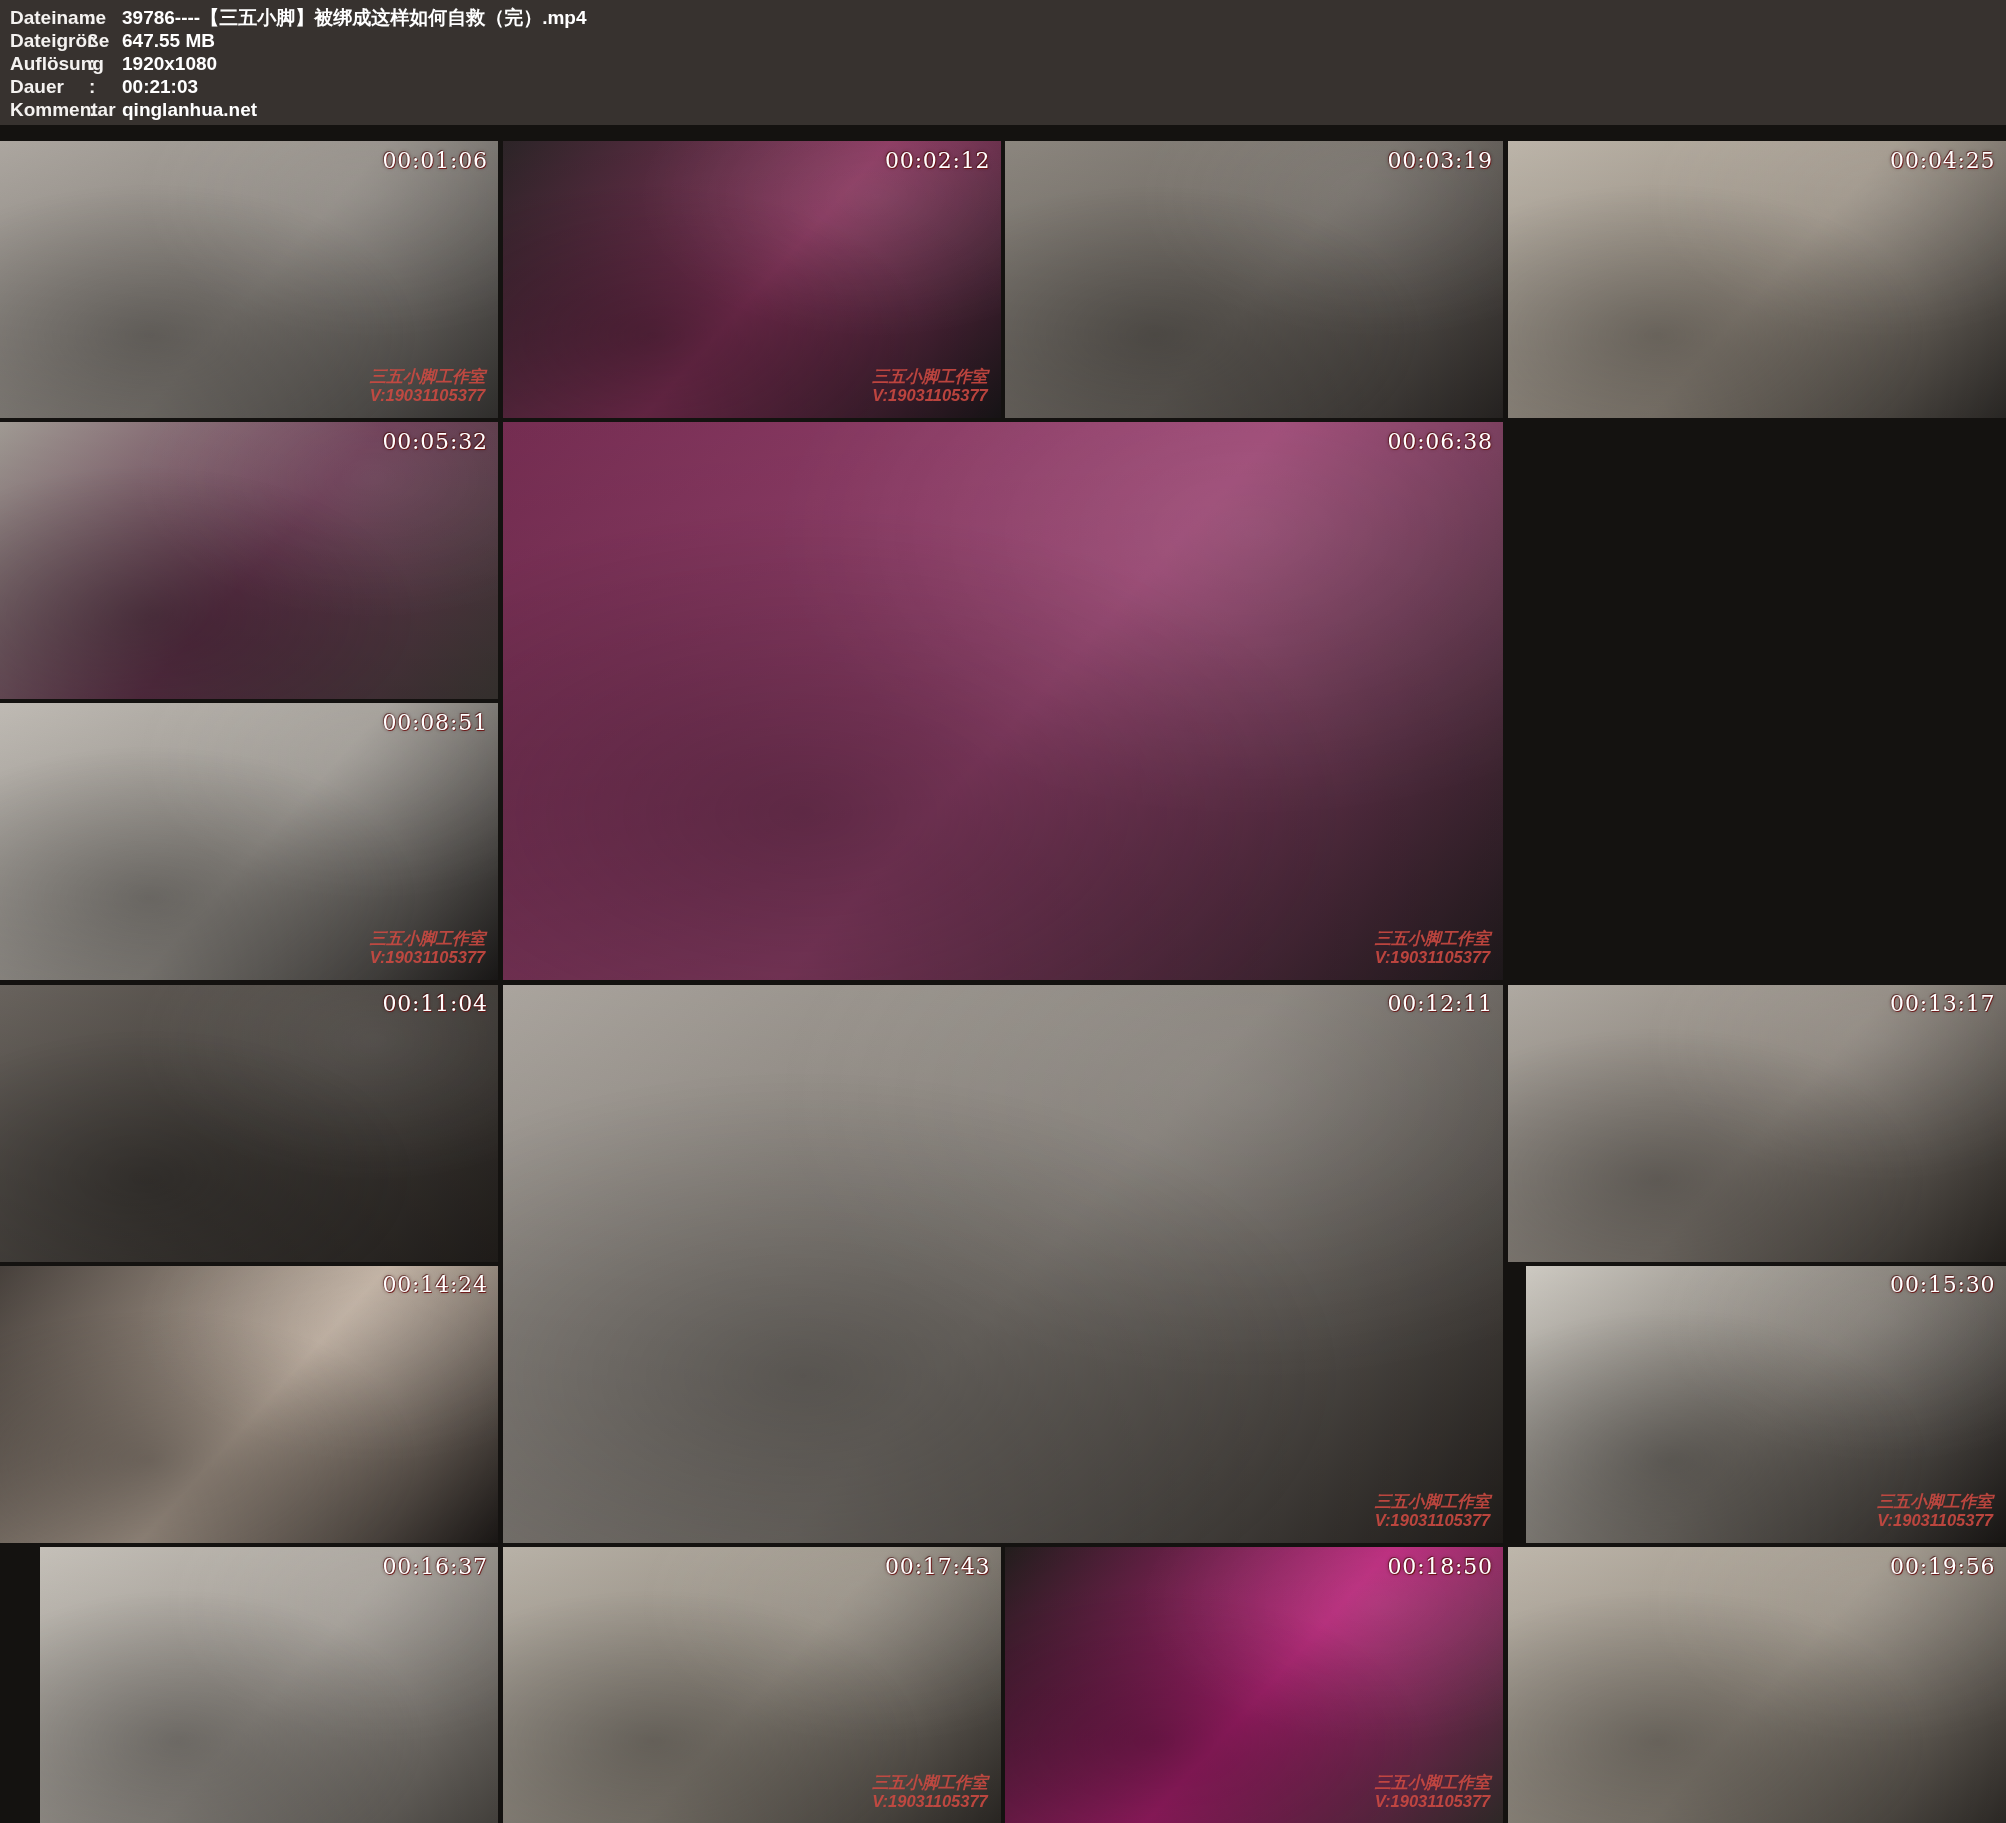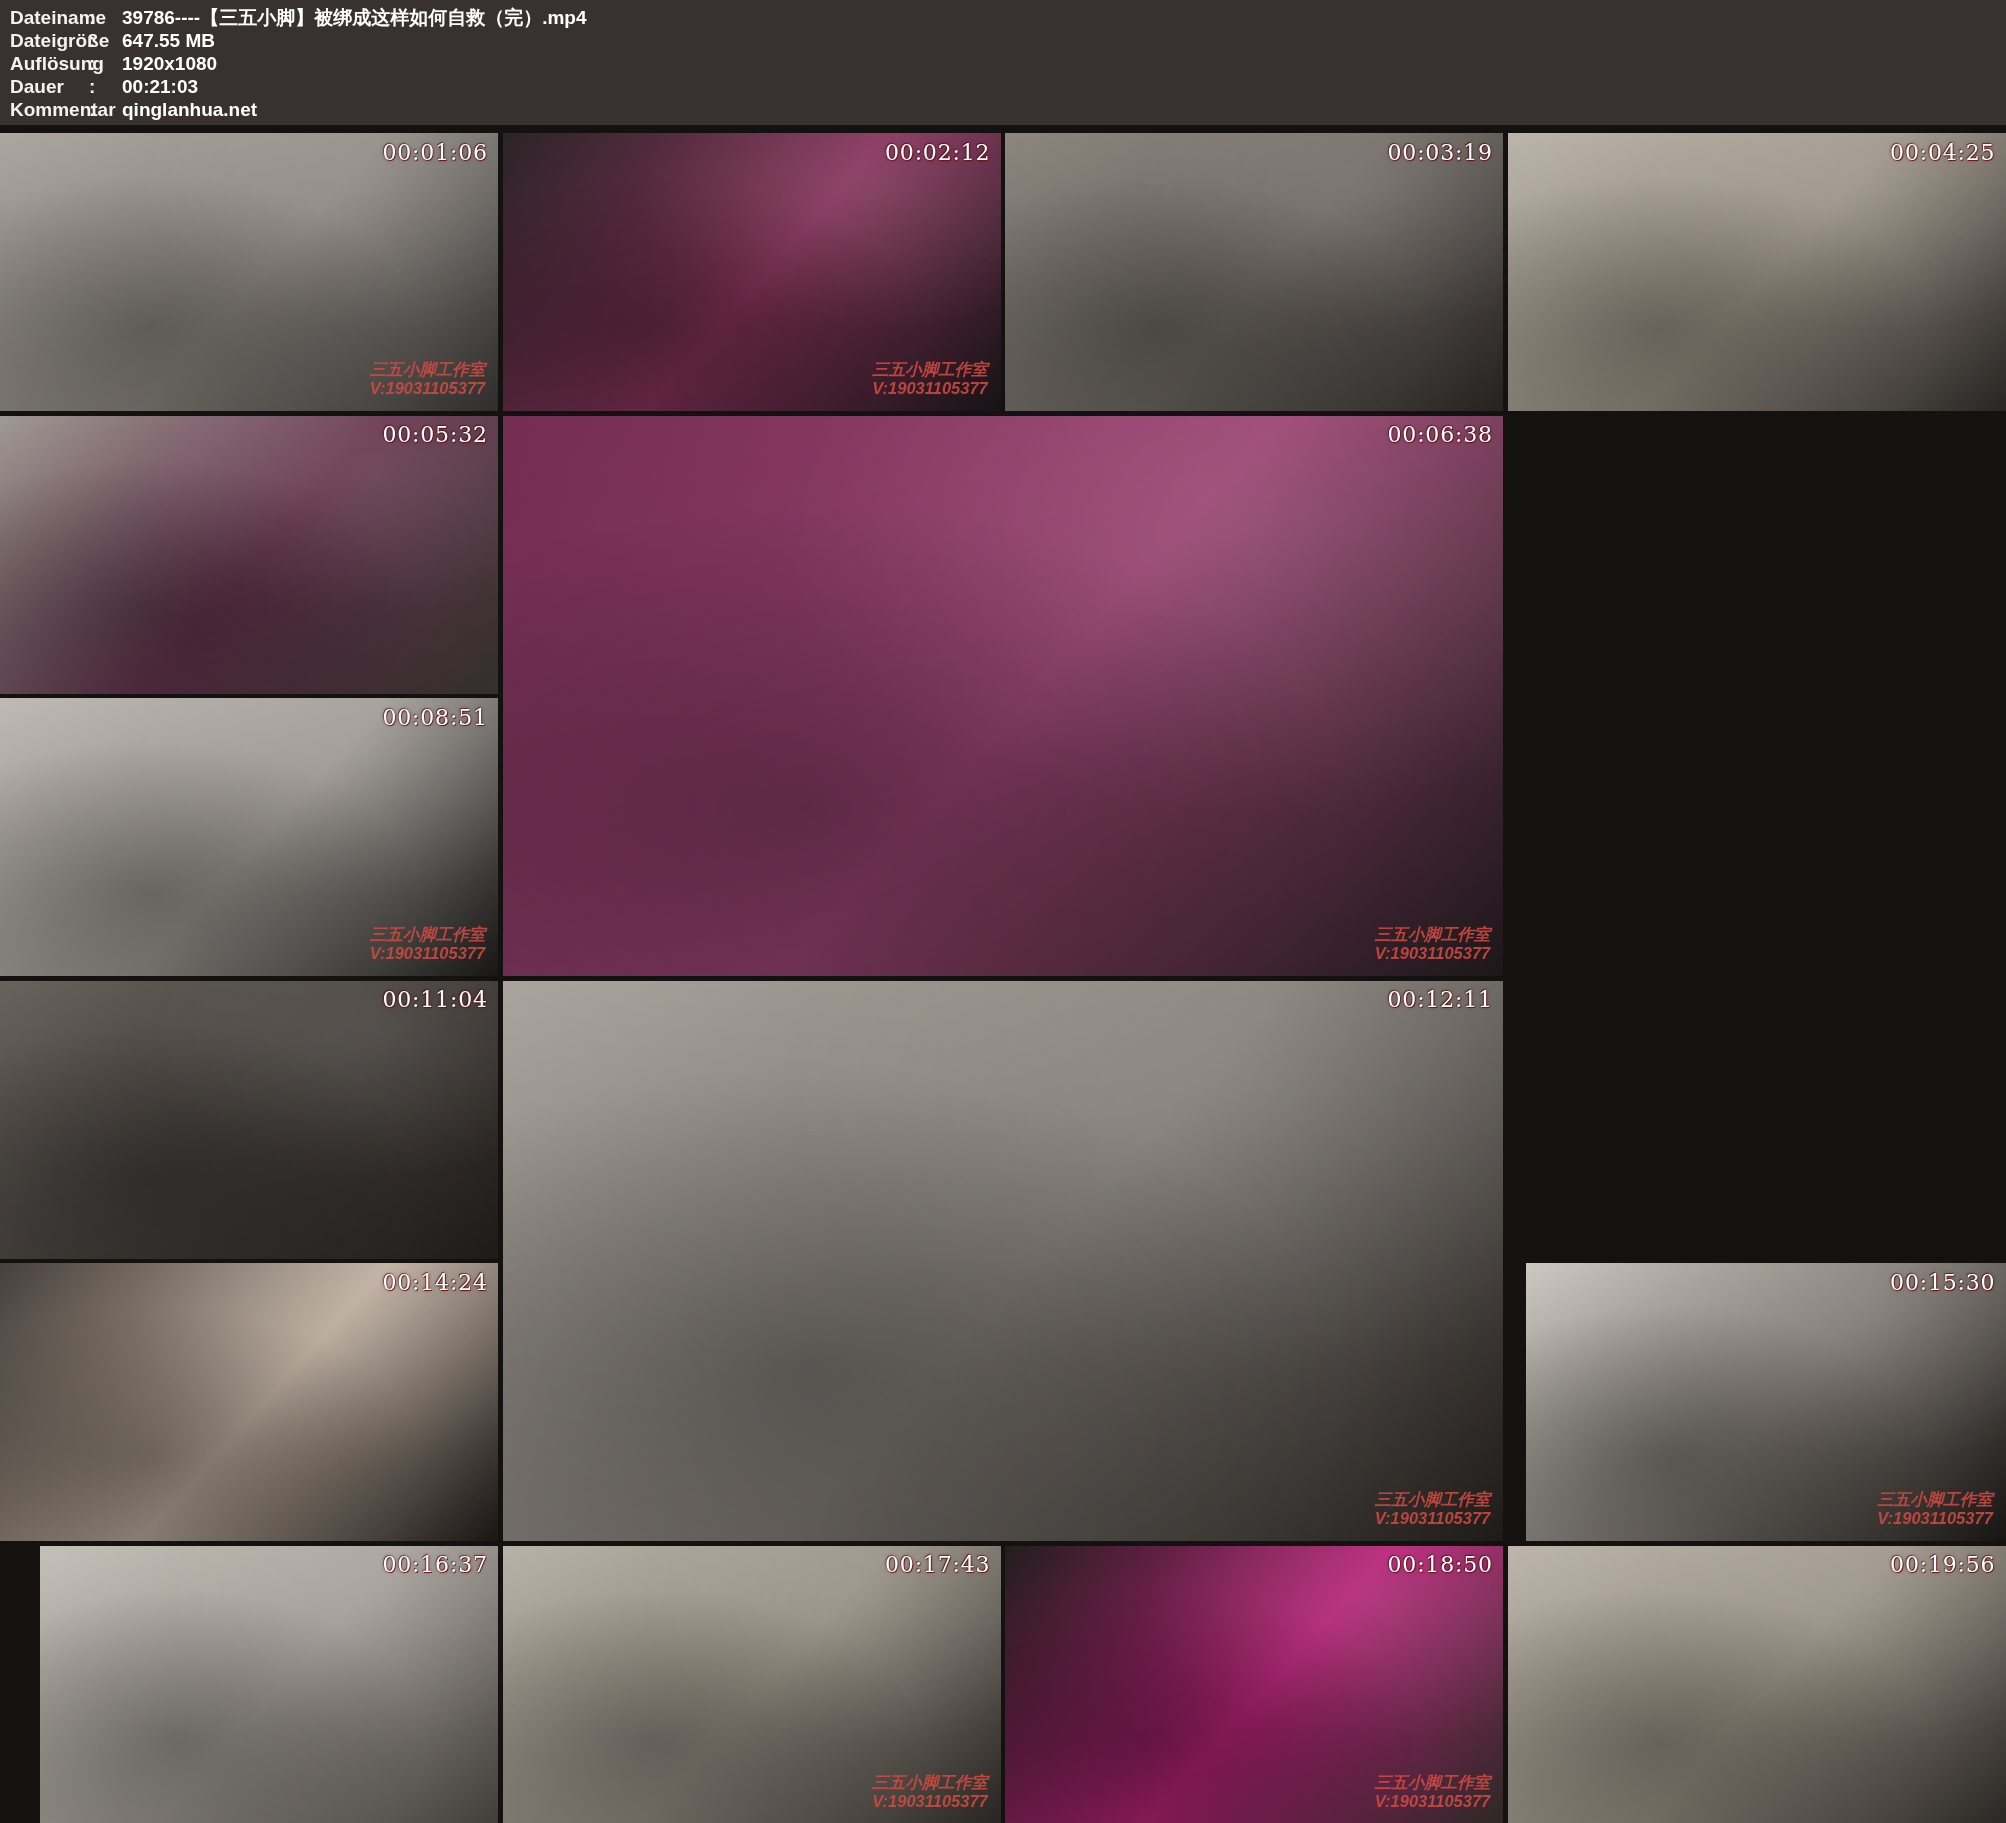--- a/index.html
+++ b/index.html
@@ -54,21 +54,21 @@
   
   .sheet-grid {
     box-sizing: border-box;
     width: 2006px;
     height: 1699px;
     display: grid;
     grid-template-columns: repeat(4, 1fr);
     grid-template-rows: repeat(6, 1fr);
     gap: 4.1px;
     background: #141210;
-    padding-top: 8px;
+    padding-top: 16px;
   }
   .thumb {
     position: relative;
     overflow: hidden;
   }
   .thumb-image {
     position: absolute;
     inset: 0;
   }
   .thumb-image::after {
@@ -190,20 +190,24 @@
       <span class="timestamp">00:11:04</span>
     </div>
     <div class="thumb" style="grid-area: 4 / 2 / span 2 / span 2;">
       <div class="thumb-image" style="background: linear-gradient(132deg, rgb(179, 173, 166) 0%, rgb(141, 135, 128) 52%, rgb(38, 34, 31) 100%);"></div>
       <span class="timestamp">00:12:11</span>
       <div class="watermark" style="color: rgb(207, 74, 66);">
         <div>三五小脚工作室</div>
         <div>V:19031105377</div>
       </div>
     </div>
+    <div class="thumb" style="grid-area: 4 / 4 / span 1 / span 1;">
+      <div class="thumb-image" style="background: linear-gradient(132deg, rgb(184, 178, 170) 0%, rgb(151, 143, 134) 52%, rgb(44, 40, 36) 100%);"></div>
+      <span class="timestamp">00:13:17</span>
+    </div>
     <div class="thumb" style="grid-area: 5 / 1 / span 1 / span 1;">
       <div class="thumb-image" style="background: linear-gradient(132deg, rgb(74, 67, 62) 0%, rgb(201, 184, 168) 52%, rgb(32, 28, 26) 100%);"></div>
       <span class="timestamp">00:14:24</span>
     </div>
     <div class="thumb" style="grid-area: 5 / 4 / span 1 / span 1; margin-left: 18px;">
       <div class="thumb-image" style="background: linear-gradient(132deg, rgb(216, 212, 204) 0%, rgb(138, 132, 124) 52%, rgb(29, 26, 24) 100%);"></div>
       <span class="timestamp">00:15:30</span>
       <div class="watermark" style="color: rgb(207, 74, 66);">
         <div>三五小脚工作室</div>
         <div>V:19031105377</div>

